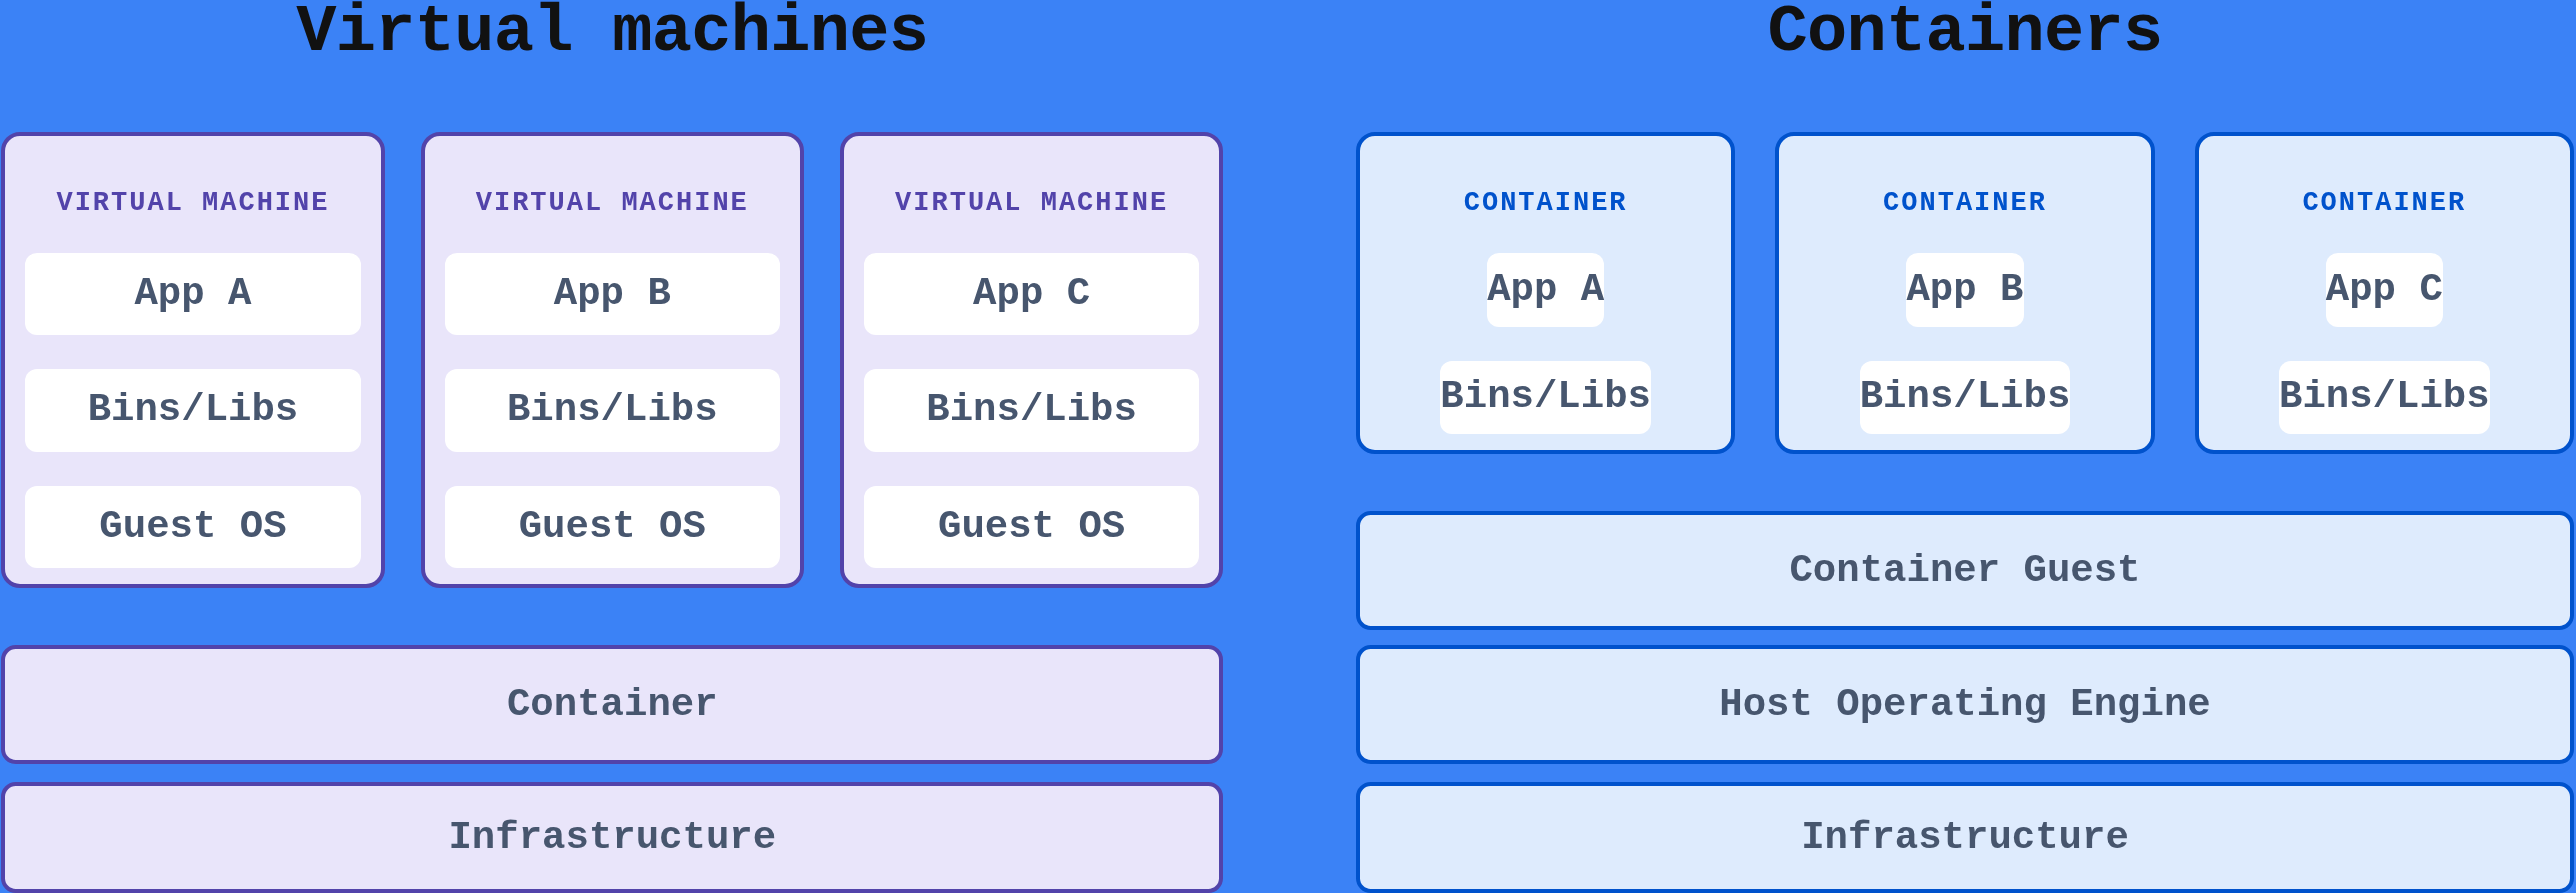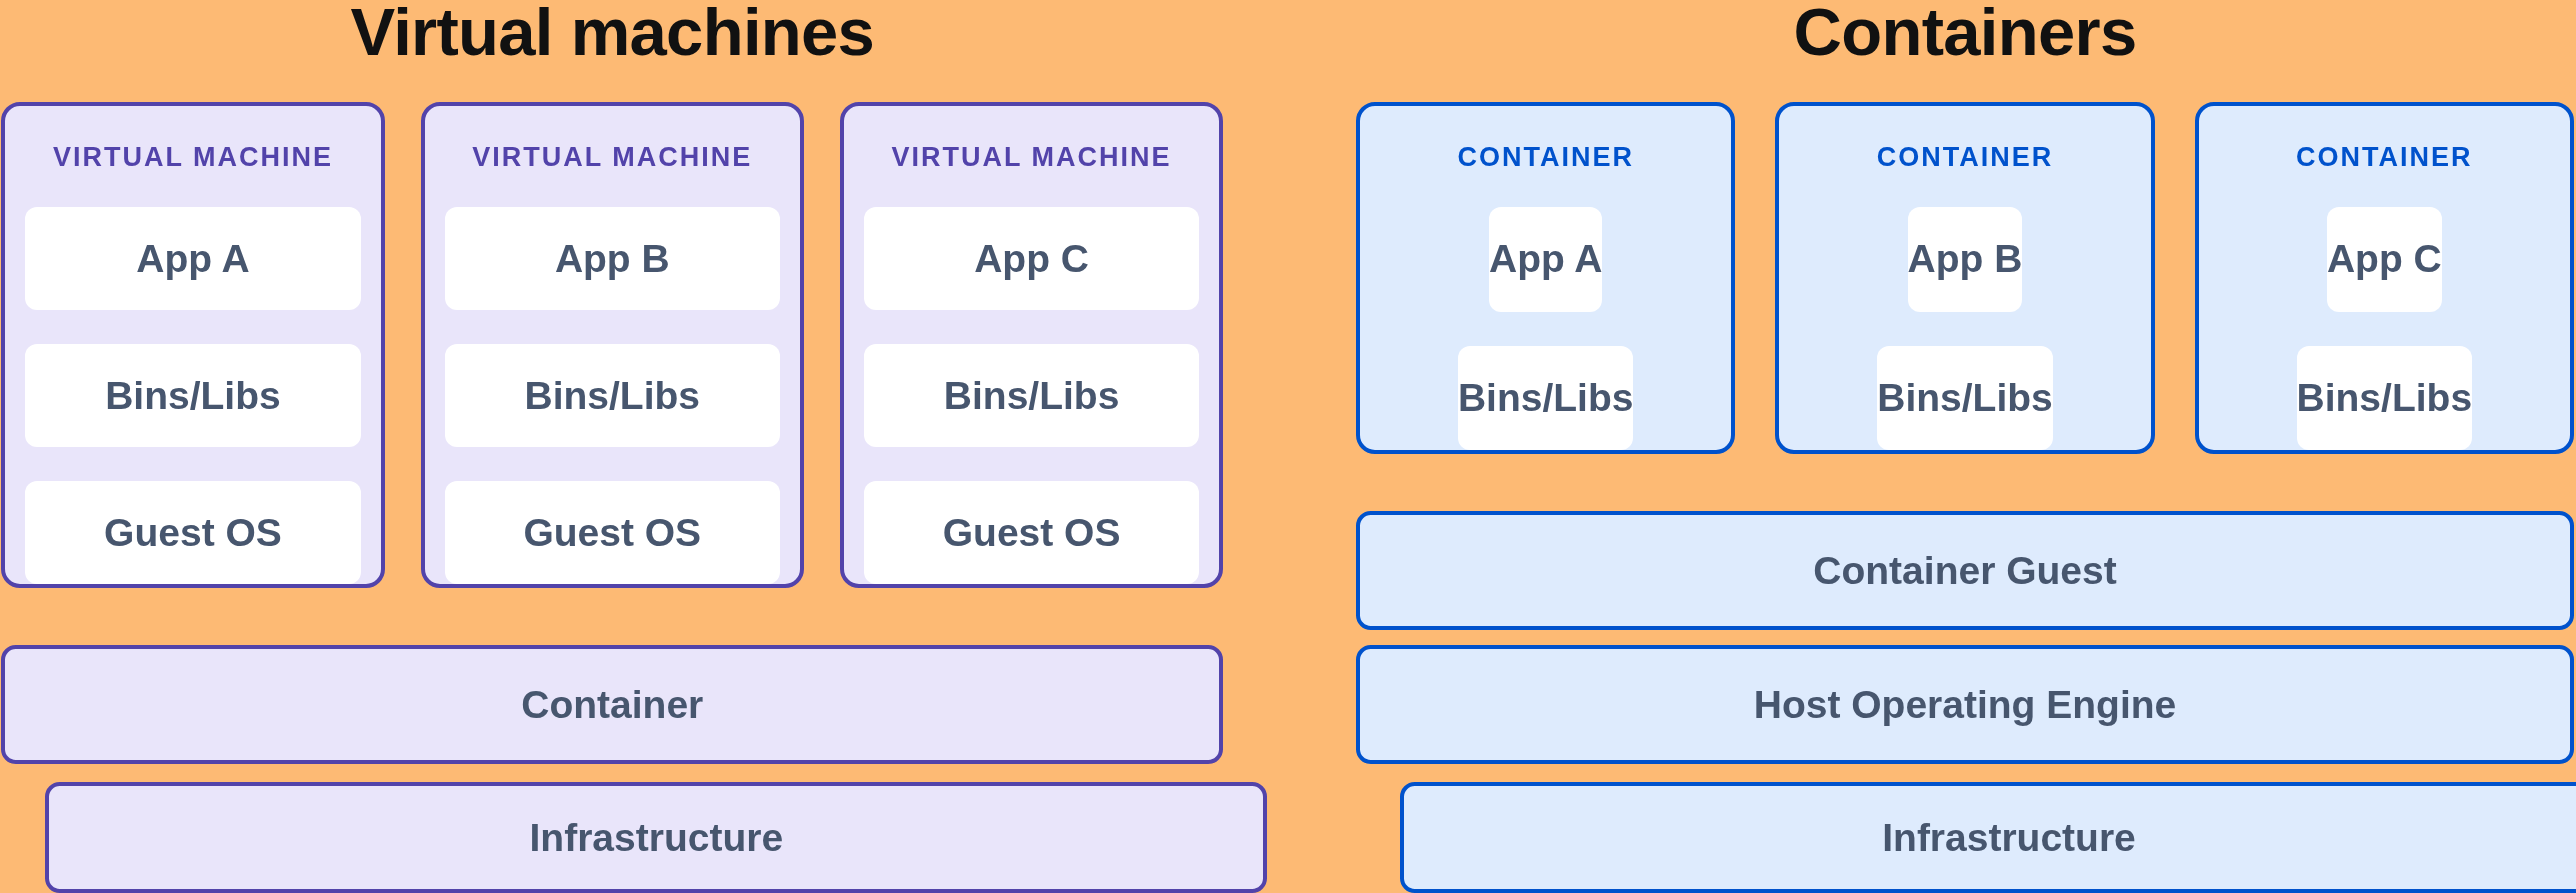--- a/index.html
+++ b/index.html
@@ -10,21 +10,22 @@
   body {
     width: 2576px;
     height: 894px;
     overflow: hidden;
     font-family: "Liberation Sans", sans-serif;
   }
   .canvas {
     position: relative;
     width: 2576px;
     height: 894px;
-    background: #fdba74;
+    background: #3b82f6;
+    font-family: Liberation Mono, monospace;
   }
   .group {
     position: absolute;
     top: 0;
   }
   .group-vm   { left: 1.3px;    width: 1222px; }
   .group-ct   { left: 1356px; width: 1218px; }
 
   .diagram-title {
     position: absolute;
@@ -47,24 +48,25 @@
     top: 102px;
     display: flex;
   }
   .group-vm .cards-row { height: 486px; gap: 36px; }
   .group-ct .cards-row { height: 352px; gap: 40px; }
 
   .card {
     flex: 1 1 0;
     box-sizing: border-box;
     border-radius: 19px;
-    padding: 0 20px;
+    padding: 16px 20px;
     display: flex;
     flex-direction: column;
     align-items: stretch;
+    margin-top: 30px;
   }
   .card-vm {
     background: var(--vm-fill, #e9e5fa);
     border: 4px solid var(--vm-border, #5243aa);
   }
   .card-ct {
     background: var(--ct-fill, #deebfd);
     border: 4px solid var(--ct-border, #0052cc);
     align-items: center;
   }
@@ -111,21 +113,21 @@
   .bar-vm {
     background: var(--vm-fill, #e9e5fa);
     border: 4px solid var(--vm-border, #5243aa);
   }
   .bar-ct {
     background: var(--ct-fill, #deebfd);
     border: 4px solid var(--ct-border, #0052cc);
   }
   .row-a { top: 511px;  height: 119px; }
   .row-b { top: 645px;  height: 119px; }
-  .row-c { top: 782px; height: 111px; margin-left: 44px; }
+  .row-c { top: 782px; height: 111px; }
 </style>
 </head>
 <body>
 
 <div class="canvas">
 
   <section class="group group-vm">
     <h1 class="diagram-title">Virtual machines</h1>
 
     <div class="cards-row">

